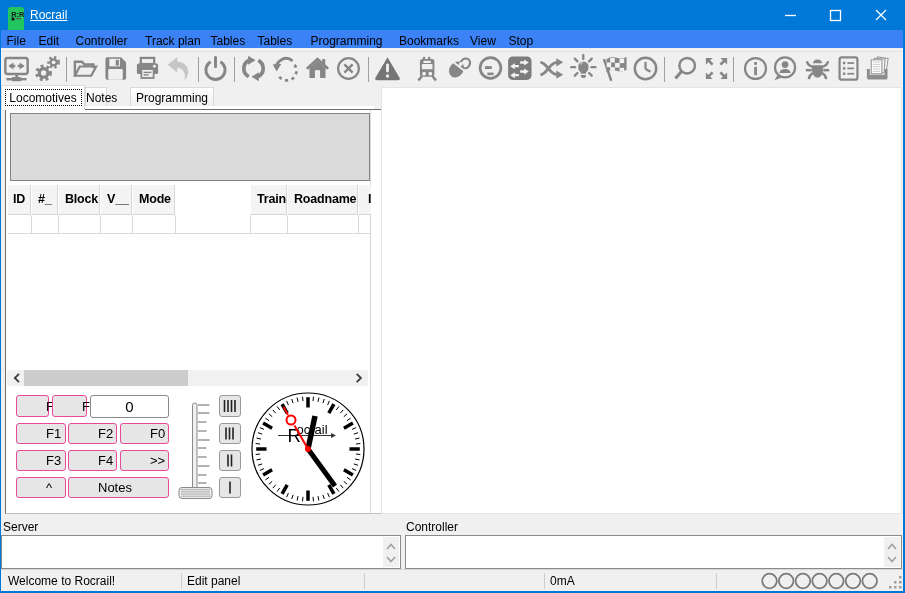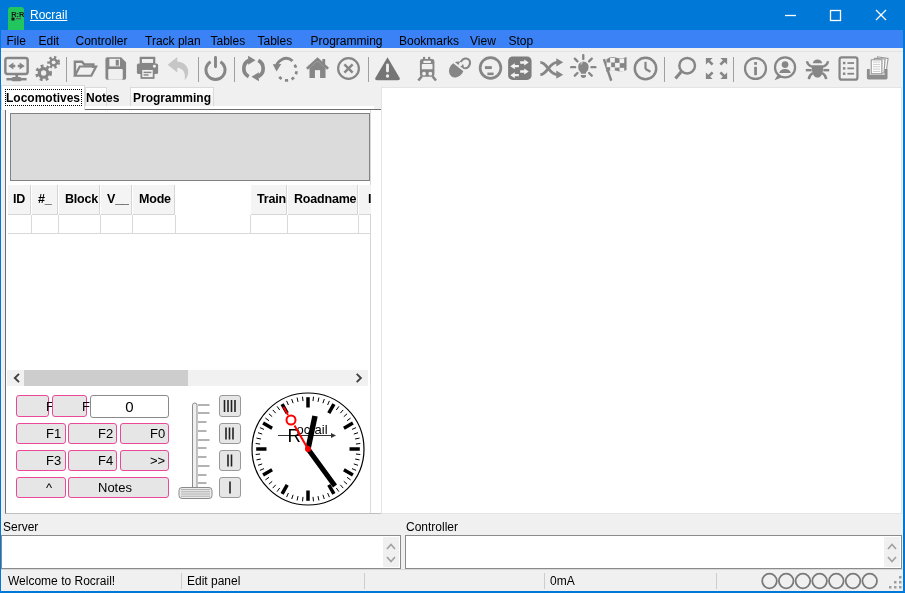--- a/index.html
+++ b/index.html
@@ -15,21 +15,21 @@
   #apptitle{left:30px;top:8px;font-size:12px;color:#fff;text-decoration:underline;}
   #appicon{left:8px;top:7px;width:16px;height:28px;background:#22c55e;border-radius:3px;}
   
   #menubar{left:1px;top:30px;width:903px;height:18px;background:#3b82f6;font-size:12px;color:#000;}
   .mi{position:absolute;top:4px;}
   
   #toolbar{left:1px;top:51px;width:903px;height:35px;background:#f0f0f0;border-top:1px solid #e3e3e3;}
   .tsep{position:absolute;top:5px;width:1px;height:25px;background:#9f9f9f;}
   .ic{position:absolute;top:1.5px;}
   
-  .tab{position:absolute;font-size:12px;color:#000;text-align:center;font-weight:bold;}
+  .tab{position:absolute;font-size:12px;color:#000;text-align:center;}
   #tab1{left:1px;top:85px;width:84px;height:25px;background:#fff;border:1px solid #dcdcdc;border-bottom:none;box-sizing:border-box;z-index:3;}
   #tab1 .foc{position:absolute;left:3px;top:3px;right:2px;bottom:4px;border:1px dotted #000;}
   #tab1 span{position:absolute;left:0;right:0;top:5px;}
   .tabu{top:87px;height:19px;background:linear-gradient(#ffffff,#f0f0f0);border:1px solid #dadada;border-bottom:none;box-sizing:border-box;padding-top:3px;}
   #tab2{left:85px;width:22px;}
   #tab3{left:130px;width:84px;}
   
   #page{left:5px;top:109px;width:416px;height:405px;background:#fff;
         border-top:1px solid #6f6f6f;border-left:1px solid #6f6f6f;
         border-right:1px solid #d9d9d9;border-bottom:1px solid #bfbfbf;box-sizing:border-box;}

